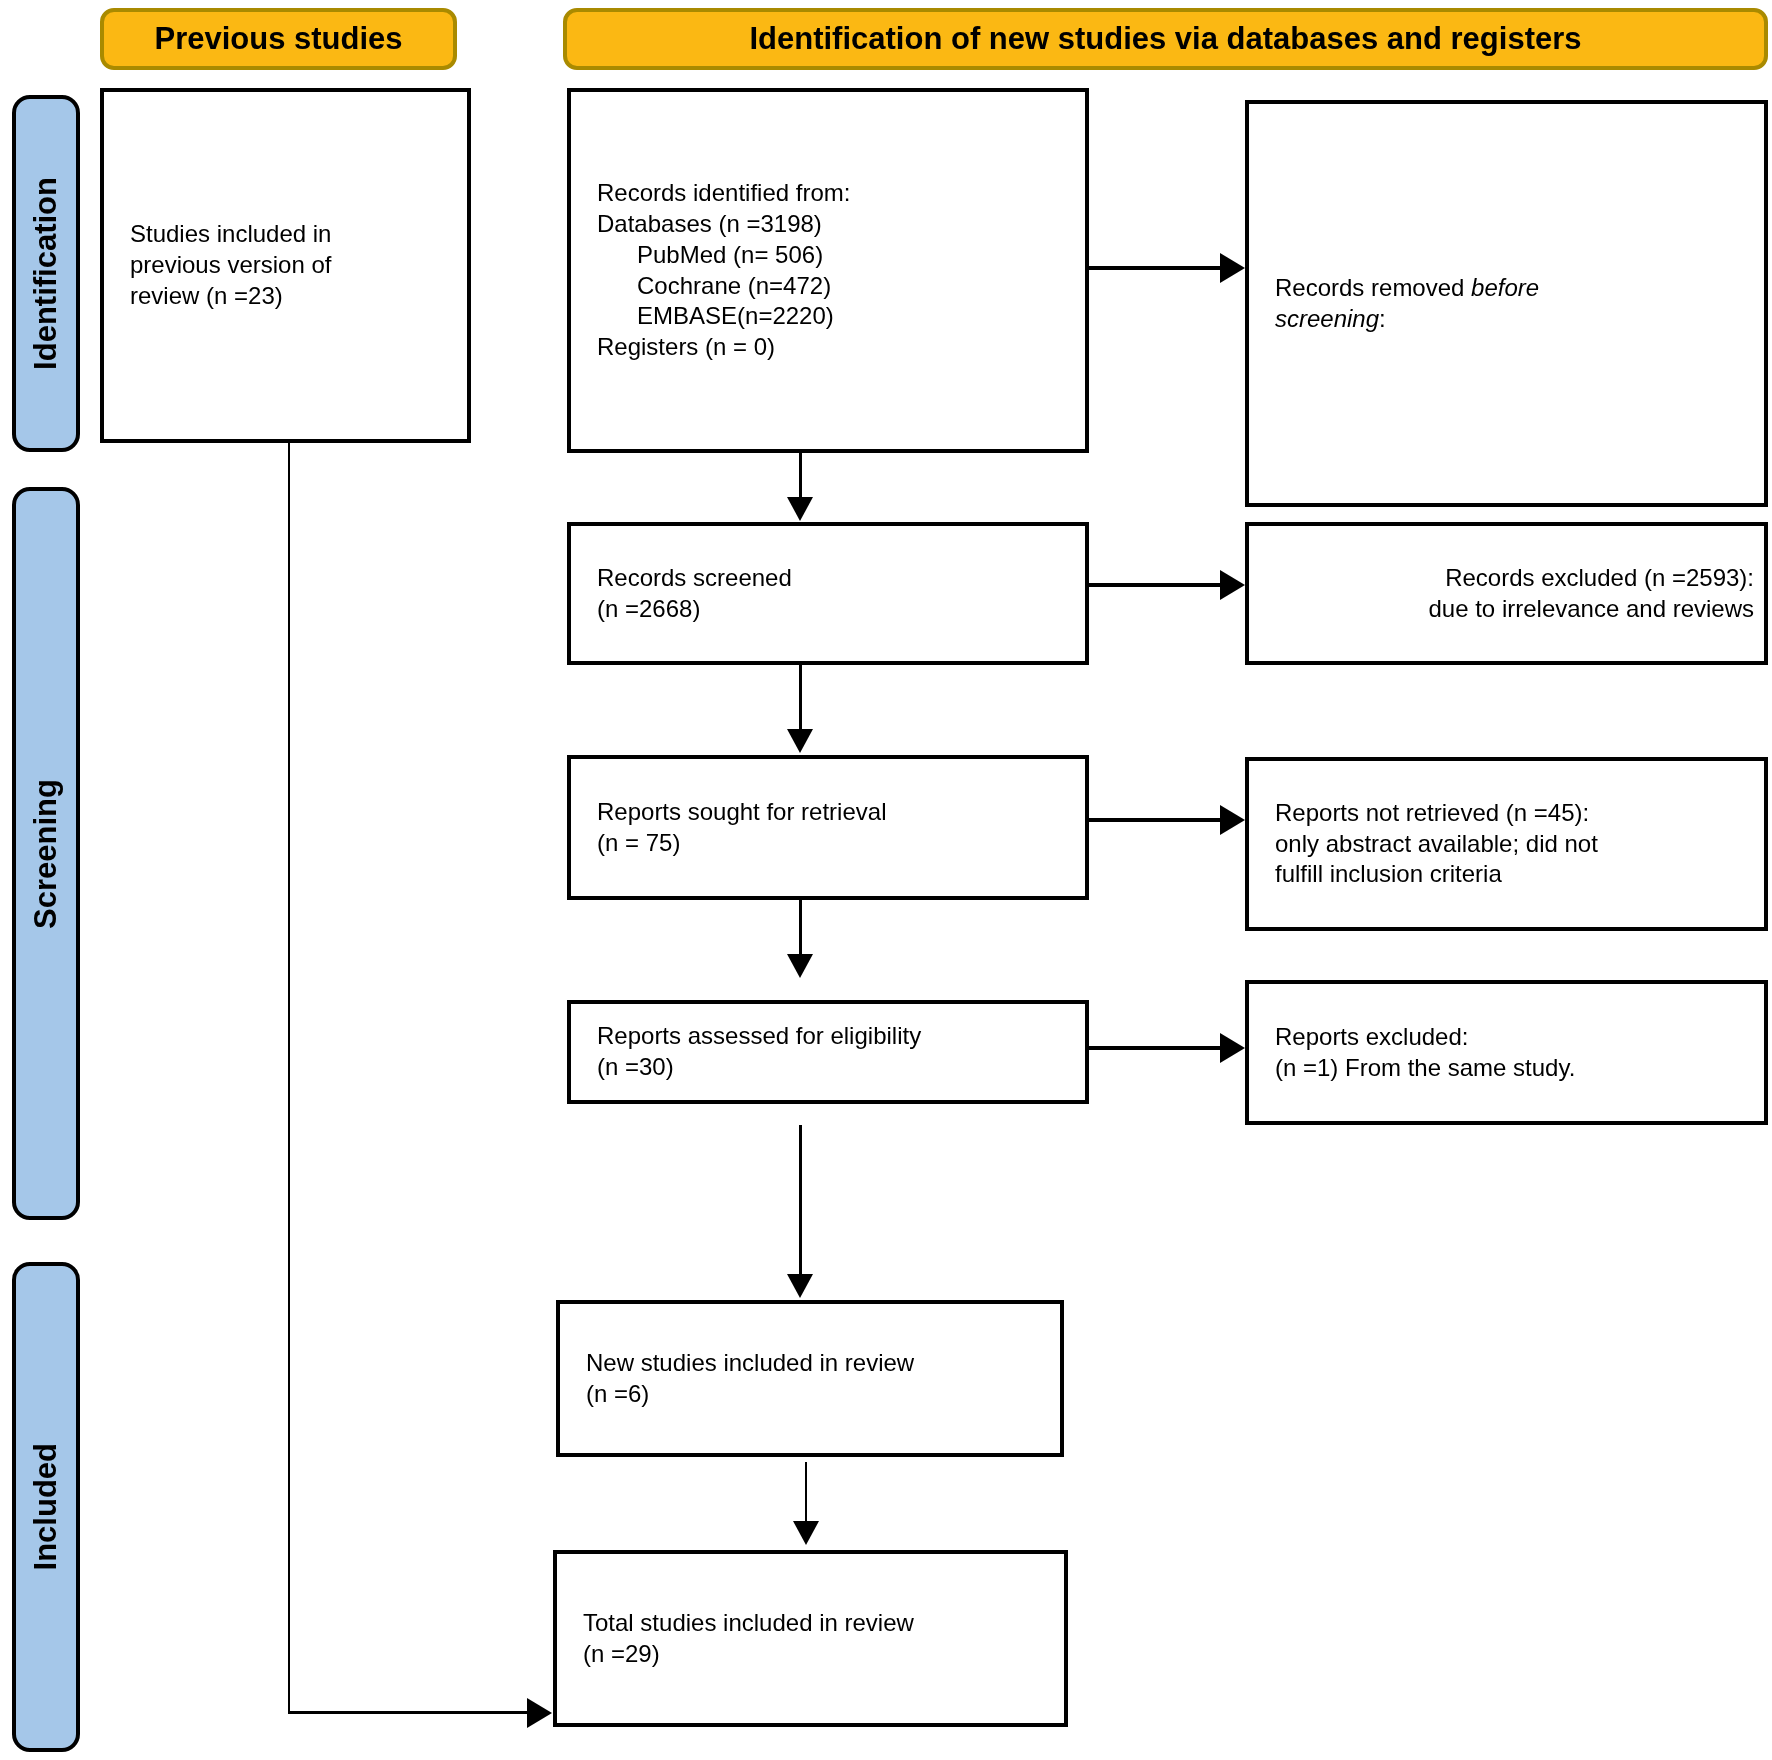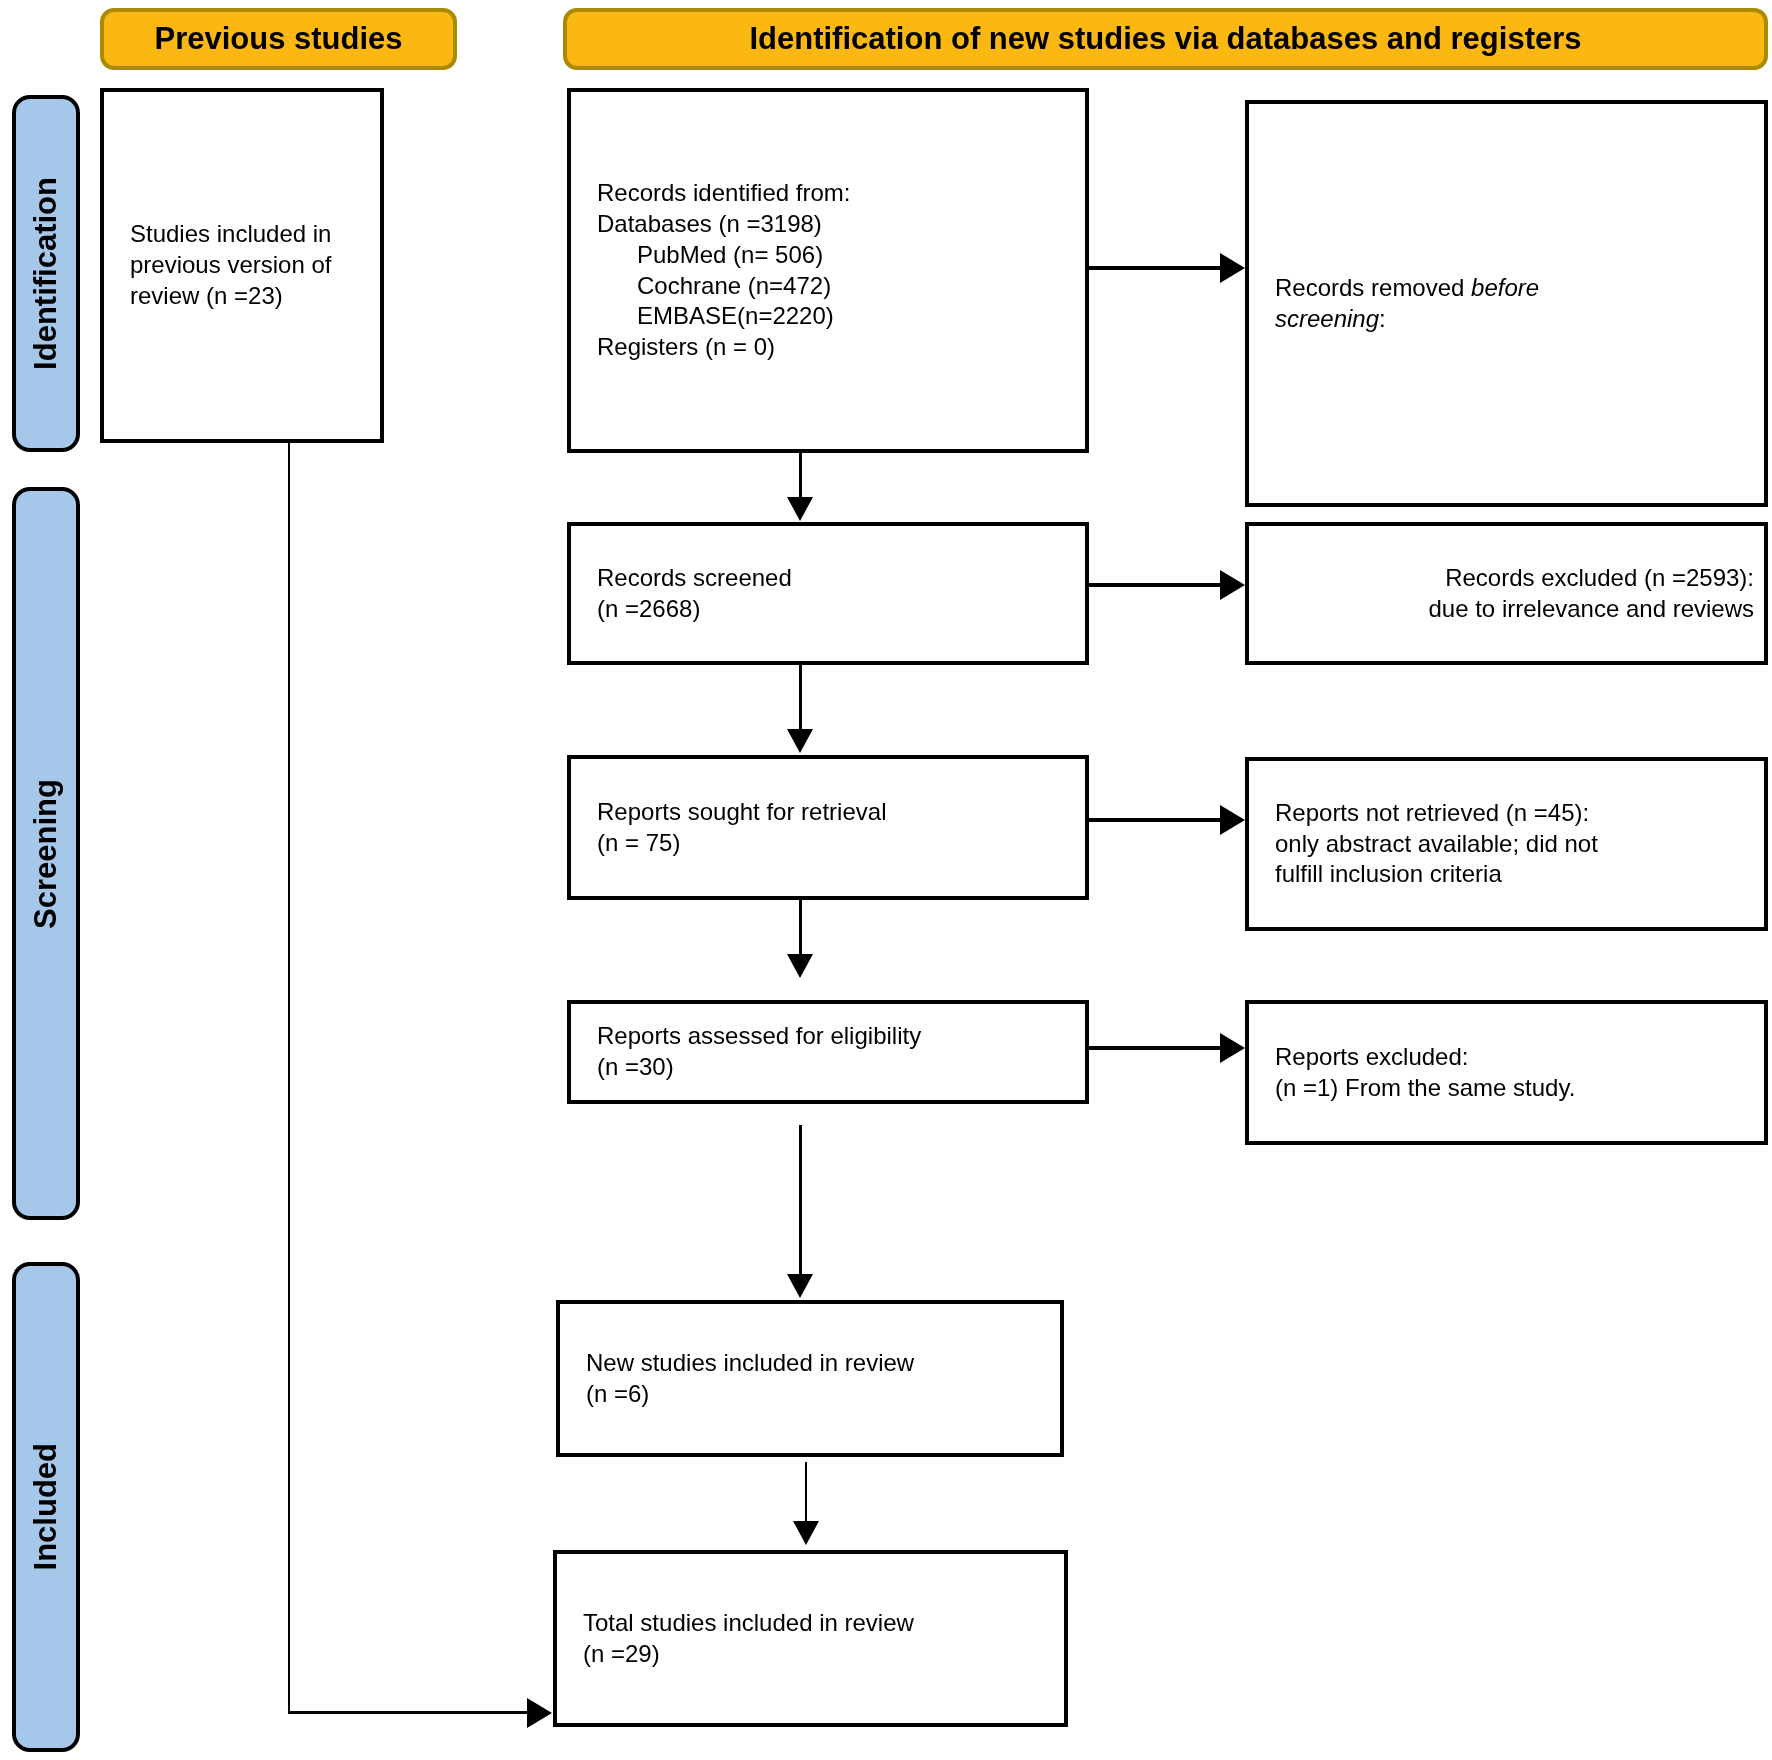--- a/index.html
+++ b/index.html
@@ -66,21 +66,21 @@
 <div class="abs phase-tab" style="left:12px;top:95px;width:68px;height:357px;">
   <span class="vtext">Identification</span>
 </div>
 <div class="abs phase-tab" style="left:12px;top:487px;width:68px;height:733px;">
   <span class="vtext">Screening</span>
 </div>
 <div class="abs phase-tab" style="left:12px;top:1262px;width:68px;height:490px;">
   <span class="vtext">Included</span>
 </div>
 
-<div class="abs flow-box" style="left:100px;top:88px;width:284px;height:355px;">
+<div class="abs flow-box" style="left:100px;top:88px;width:371px;height:355px;">
   <div class="ml">Studies included in
 previous version of
 review (n =23)</div>
 </div>
 
 <div class="abs flow-box" style="left:567px;top:88px;width:522px;height:365px;">
   <div class="ml">Records identified from:
 Databases (n =3198)
       PubMed (n= 506)
       Cochrane (n=472)
@@ -111,21 +111,21 @@
 <div class="abs flow-box" style="left:1245px;top:757px;width:523px;height:174px;">
   <div class="ml">Reports not retrieved (n =45):
 only abstract available; did not
 fulfill inclusion criteria</div>
 </div>
 
 <div class="abs flow-box" style="left:567px;top:1000px;width:522px;height:104px;">
   <div class="ml">Reports assessed for eligibility
 (n =30)</div>
 </div>
-<div class="abs flow-box" style="left:1245px;top:1000px;width:523px;height:145px;">
+<div class="abs flow-box" style="left:1245px;top:980px;width:523px;height:145px;">
   <div class="ml">Reports excluded:
 (n =1) From the same study.</div>
 </div>
 
 <div class="abs flow-box" style="left:556px;top:1300px;width:508px;height:157px;">
   <div class="ml">New studies included in review
 (n =6)</div>
 </div>
 
 <div class="abs flow-box" style="left:553px;top:1550px;width:515px;height:177px;">

